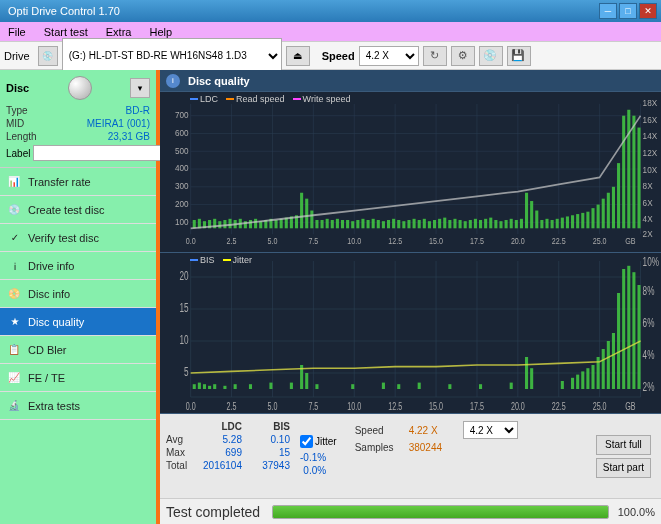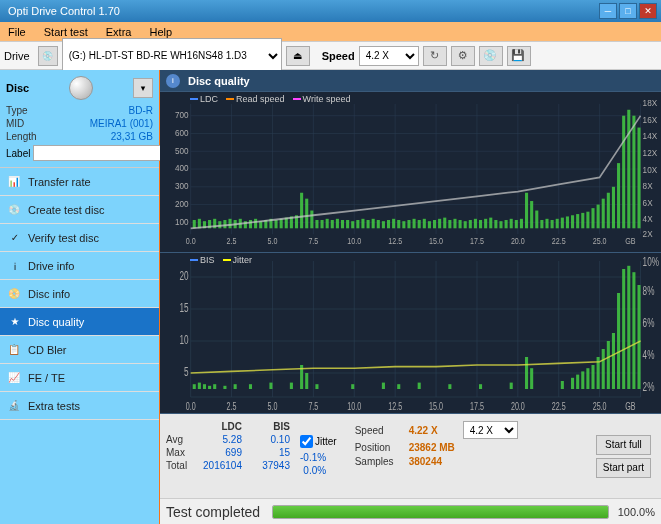--- a/index.html
+++ b/index.html
@@ -41,21 +41,21 @@
       font-size: 9px;
       display: flex;
       align-items: center;
       justify-content: center;
       cursor: pointer;
     }
     #title-bar .win-btn.close { background: #c0392b; }
 
     
     #menu-bar {
-      background: #fdba74;
+      background: #f0abfc;
       height: 20px;
       display: flex;
       align-items: center;
       padding: 0 4px;
       border-bottom: 1px solid #ccc;
       gap: 10px;
     }
     #menu-bar span {
       font-size: 11px;
       cursor: pointer;
@@ -119,22 +119,22 @@
     
     #main {
       display: flex;
       height: calc(524px - 22px - 20px - 28px);
     }
 
     
     #left-panel {
       width: 160px;
       min-width: 160px;
-      background: #7dd3fc;
-      border-right: 1px solid #f97316;
+      background: #86efac;
+      border-right: 4px solid #f97316;
       display: flex;
       flex-direction: column;
       justify-content: flex-end;
     }
 
     
     #disc-section {
       padding: 6px;
       border-bottom: 1px solid #ccc;
     }
@@ -364,21 +364,20 @@
     }
     .right-stats .rs-label {
       font-size: 10px;
       color: #333;
       width: 50px;
     }
     .right-stats .rs-val {
       font-size: 10px;
       color: #cc6600;
       width: 50px;
-      font-weight: bold;
     }
     .right-stats .rs-speed-select {
       height: 18px; font-size: 10px;
       border: 1px solid #aaa; background: white;
       width: 55px; padding: 0 2px;
     }
 
     .action-btns {
       display: flex;
       flex-direction: column;
@@ -880,24 +879,20 @@
 
         <div class="right-stats" style="flex:1; padding-left:8px;">
           <div class="rs-row">
             <span class="rs-label">Speed</span>
             <span class="rs-val">4.22 X</span>
             <select class="rs-speed-select">
               <option>4.2 X</option>
             </select>
           </div>
           <div class="rs-row">
-            <span class="rs-label">Position</span>
-            <span class="rs-val">23862 MB</span>
-          </div>
-          <div class="rs-row">
             <span class="rs-label">Samples</span>
             <span class="rs-val">380244</span>
           </div>
         </div>
 
         <div class="action-btns">
           <button class="action-btn">Start full</button>
           <button class="action-btn">Start part</button>
         </div>
 

